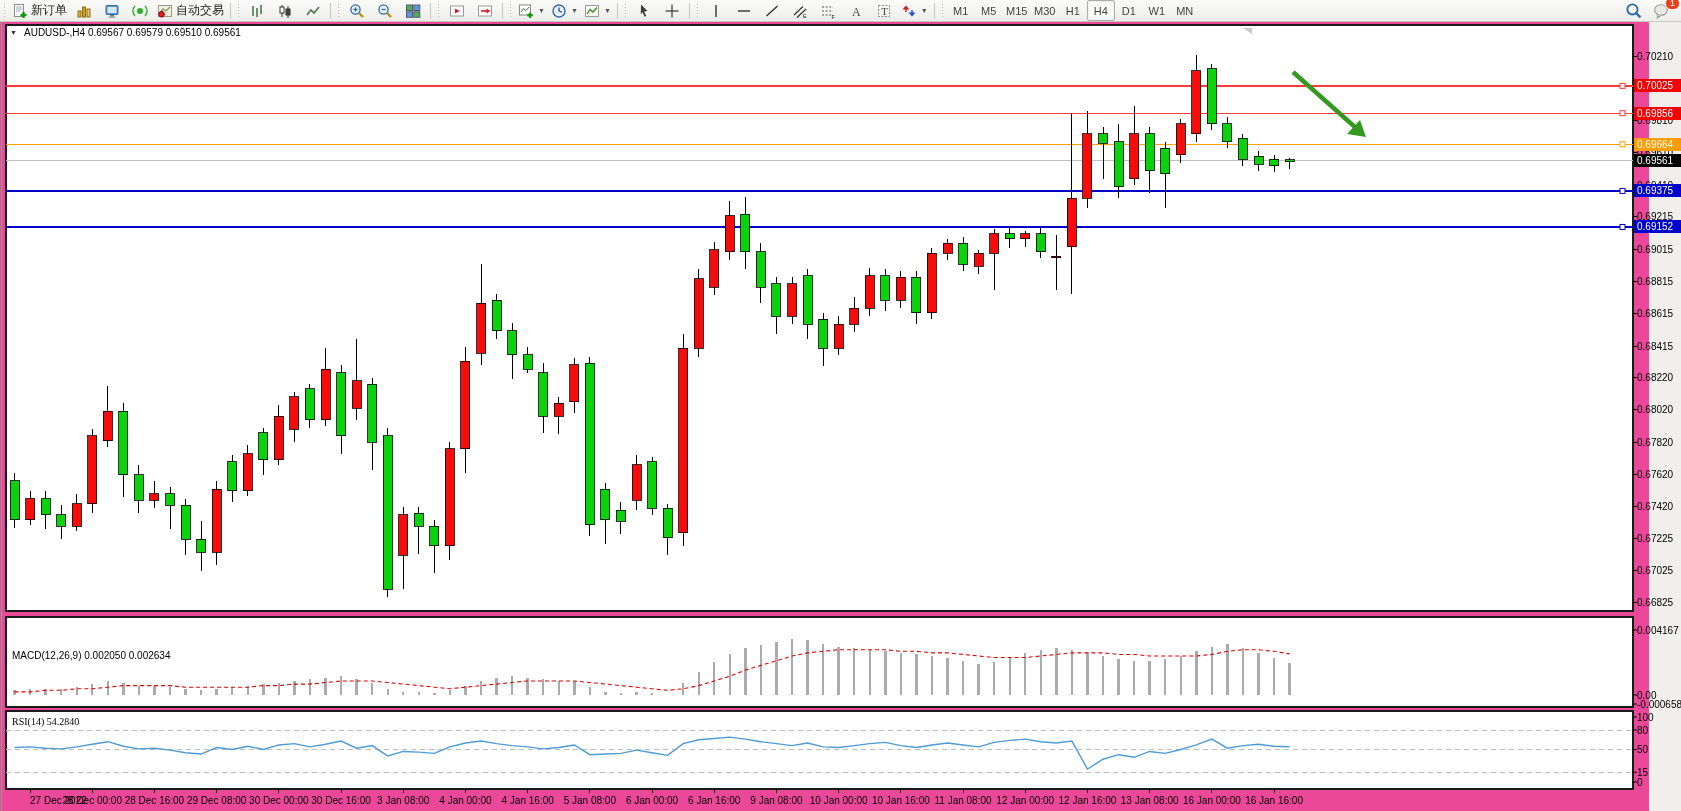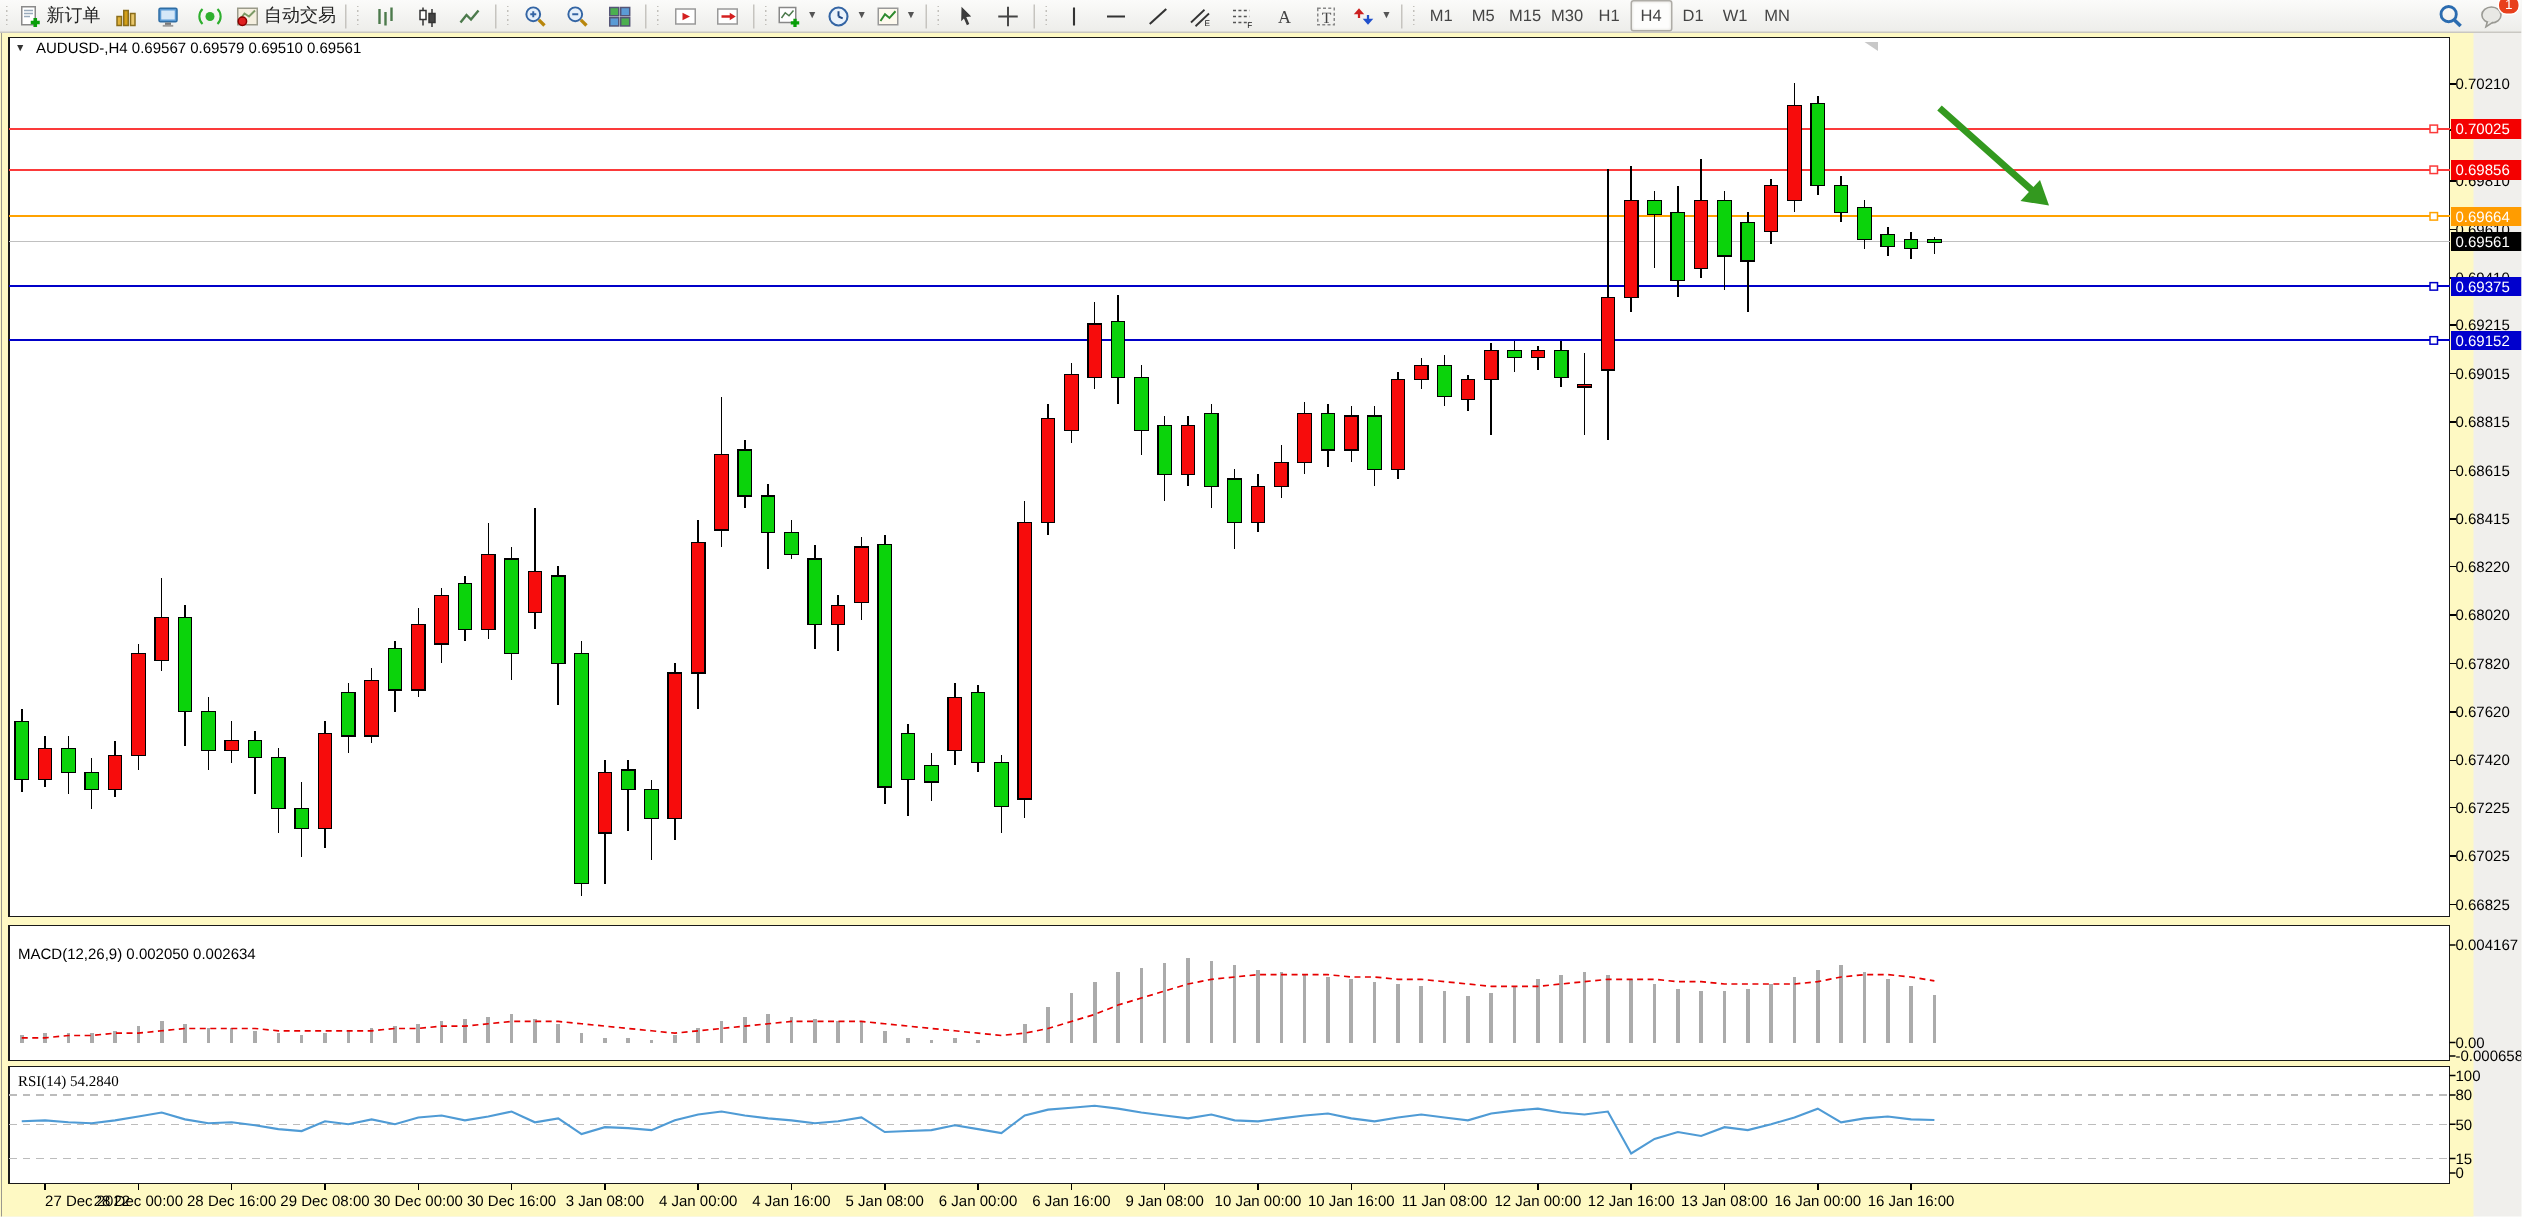--- a/index.html
+++ b/index.html
@@ -34,21 +34,21 @@
   .tf .lbl{font-size:11px;color:#444;}
   #toolbar-right{margin-left:auto;display:flex;align-items:center;margin-right:6px;}
   .badge{
     position:absolute;top:-4px;right:-6px;
     background:#e8401c;color:#fff;font-size:9px;line-height:11px;
     min-width:11px;height:11px;border-radius:6px;text-align:center;padding:0 1px;
     border:1px solid #fff;
   }
   .chatwrap{position:relative;}
   
-  #chart-region{position:relative;width:1649px;height:790px;background:#fef9c3;}
+  #chart-region{position:relative;width:1649px;height:790px;background:#ec4899;}
   #chart-svg{position:absolute;left:0;top:0;}
   .pane-header{
     position:absolute;font-size:10px;color:#000;z-index:3;pointer-events:none;
     white-space:nowrap;letter-spacing:0;
   }
   #symbol-collapse{position:absolute;left:10px;top:7px;font-size:7px;color:#333;z-index:3;}
 </style>
 </head>
 <body>
 
@@ -290,21 +290,21 @@
           <path d="M5 11.5 L4 15 L8.5 12" fill="#e8e8e4" stroke="#9a9a94"></path>
         </svg>
         <span class="badge">1</span>
       </div>
     </div>
   </div>
 
 <div id="chart-region">
   <span id="symbol-collapse">▼</span>
   <span class="pane-header" style="left:24px;top:5px;">AUDUSD-,H4  0.69567 0.69579 0.69510 0.69561</span>
-  <span class="pane-header" style="left:12px;top:609px;">MACD(12,26,9) 0.002050 0.002634</span>
+  <span class="pane-header" style="left:12px;top:628px;">MACD(12,26,9) 0.002050 0.002634</span>
   <span class="pane-header" style="left:12px;top:694px;font-family:Liberation Serif, serif;">RSI(14) 54.2840</span>
   <svg id="chart-svg" width="1681" height="790" viewBox="0 21 1681 790">
       <rect x="6" y="24" width="1627" height="586" fill="#ffffff" stroke="#1a1a1a" stroke-width="1.2" shape-rendering="crispEdges"></rect>
       <rect x="6" y="616" width="1627" height="90" fill="#ffffff" stroke="#1a1a1a" stroke-width="1.2" shape-rendering="crispEdges"></rect>
       <rect x="6" y="710" width="1627" height="78" fill="#ffffff" stroke="#1a1a1a" stroke-width="1.2" shape-rendering="crispEdges"></rect>
       <g font-size="10" fill="#000000">
         <line x1="1633" y1="55" x2="1637" y2="55" stroke="#000" shape-rendering="crispEdges"></line>
         <text x="1637" y="58.5">0.70210</text>
         <line x1="1633" y1="85.70209999999841" x2="1637" y2="85.70209999999841" stroke="#000" shape-rendering="crispEdges"></line>
         <text x="1637" y="89.20209999999841">0.70020</text>

